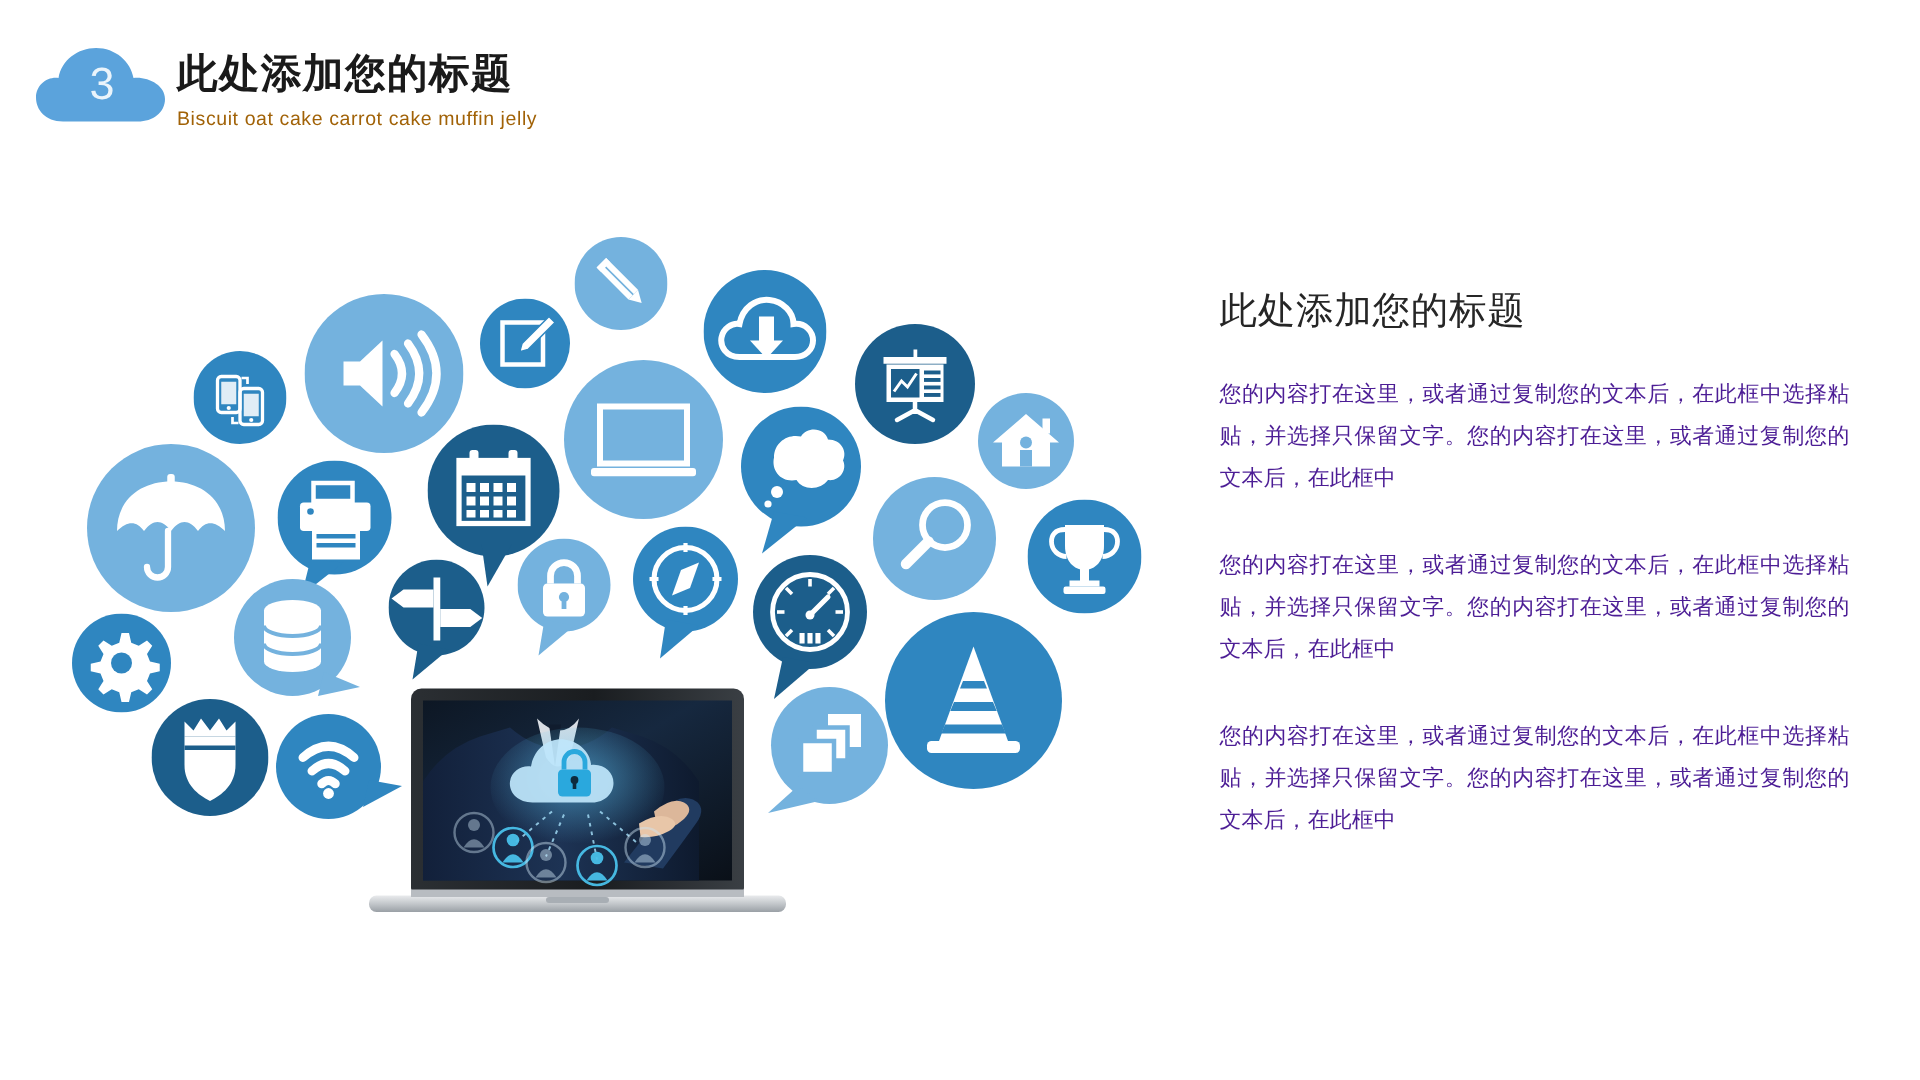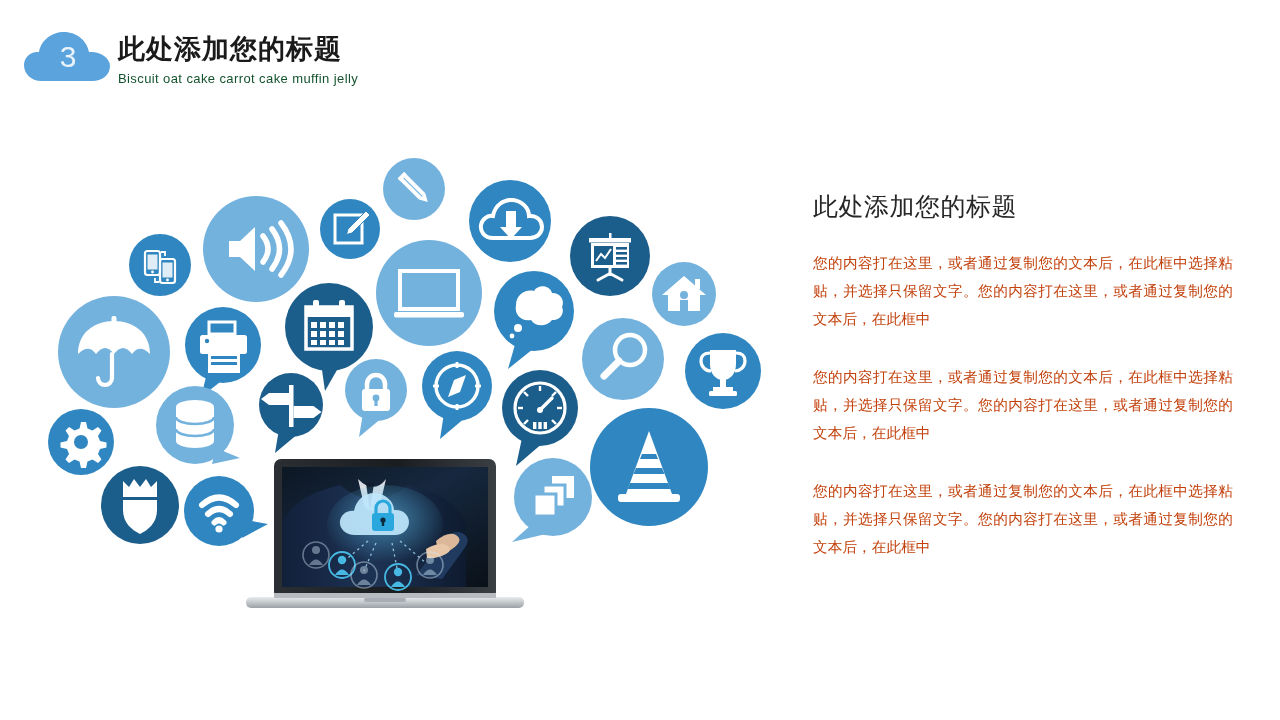--- a/index.html
+++ b/index.html
@@ -20,32 +20,32 @@
     font-family:"Liberation Sans",sans-serif;padding-left:2px;box-sizing:border-box;
   }
   .hdr-title{
     position:absolute;left:118px;top:31px;
     font-size:27px;font-weight:bold;color:#1a1a1a;letter-spacing:1px;
     font-family:"DejaVu Sans","Liberation Sans",sans-serif;
     white-space:nowrap;
   }
   .hdr-sub{
     position:absolute;left:118px;top:71px;
-    font-size:13px;color:#14532d;letter-spacing:.4px;white-space:nowrap;
+    font-size:13px;color:#a16207;letter-spacing:.4px;white-space:nowrap;
     font-family:"Liberation Sans",sans-serif;
   }
 
   
   .right-col{position:absolute;left:813px;top:190px;width:420px;}
   .rc-title{
     font-size:25px;font-weight:normal;color:#262626;margin:0 0 26px 0;
     font-family:"DejaVu Sans","Liberation Sans",sans-serif;letter-spacing:.5px;
   }
   .rc-para{
-    font-size:14.6px;line-height:28px;color:#c2410c;margin:0 0 30px 0;
+    font-size:14.6px;line-height:28px;color:#4c1d95;margin:0 0 30px 0;
     text-align:justify;letter-spacing:.1px;
     font-family:"DejaVu Sans","Liberation Sans",sans-serif;
   }
   .rc-para:last-child{margin-bottom:0;}
 
   
   .cluster{position:absolute;left:0;top:140px;width:800px;height:500px;}
   .bub{position:absolute;display:flex;align-items:center;justify-content:center;}
   .bub svg{display:block;}
   .laptop{position:absolute;}

